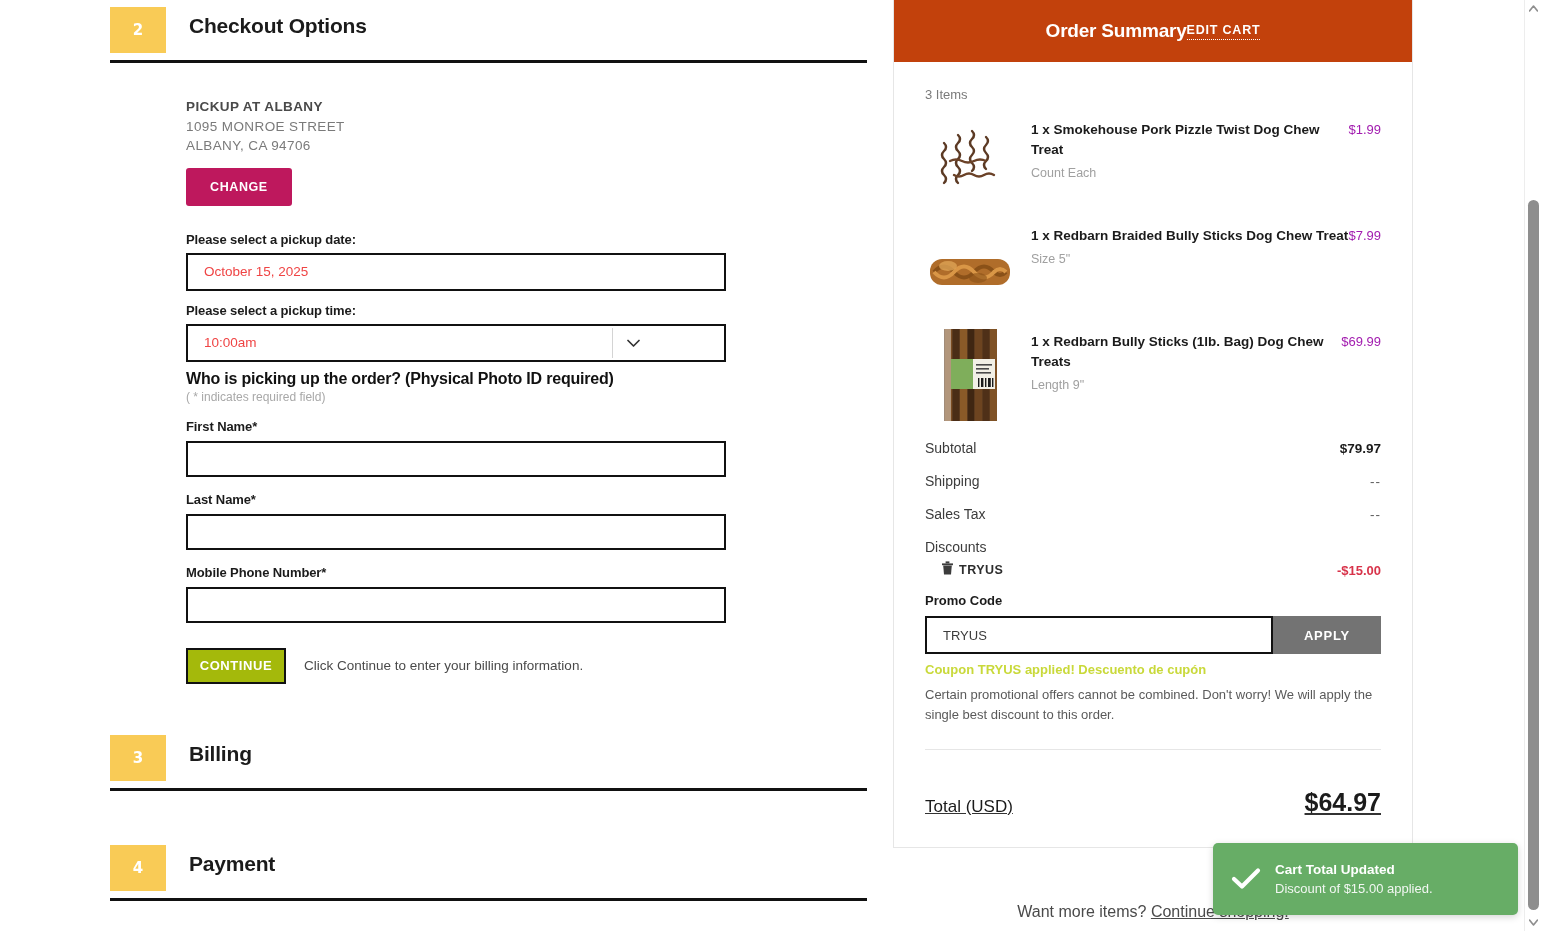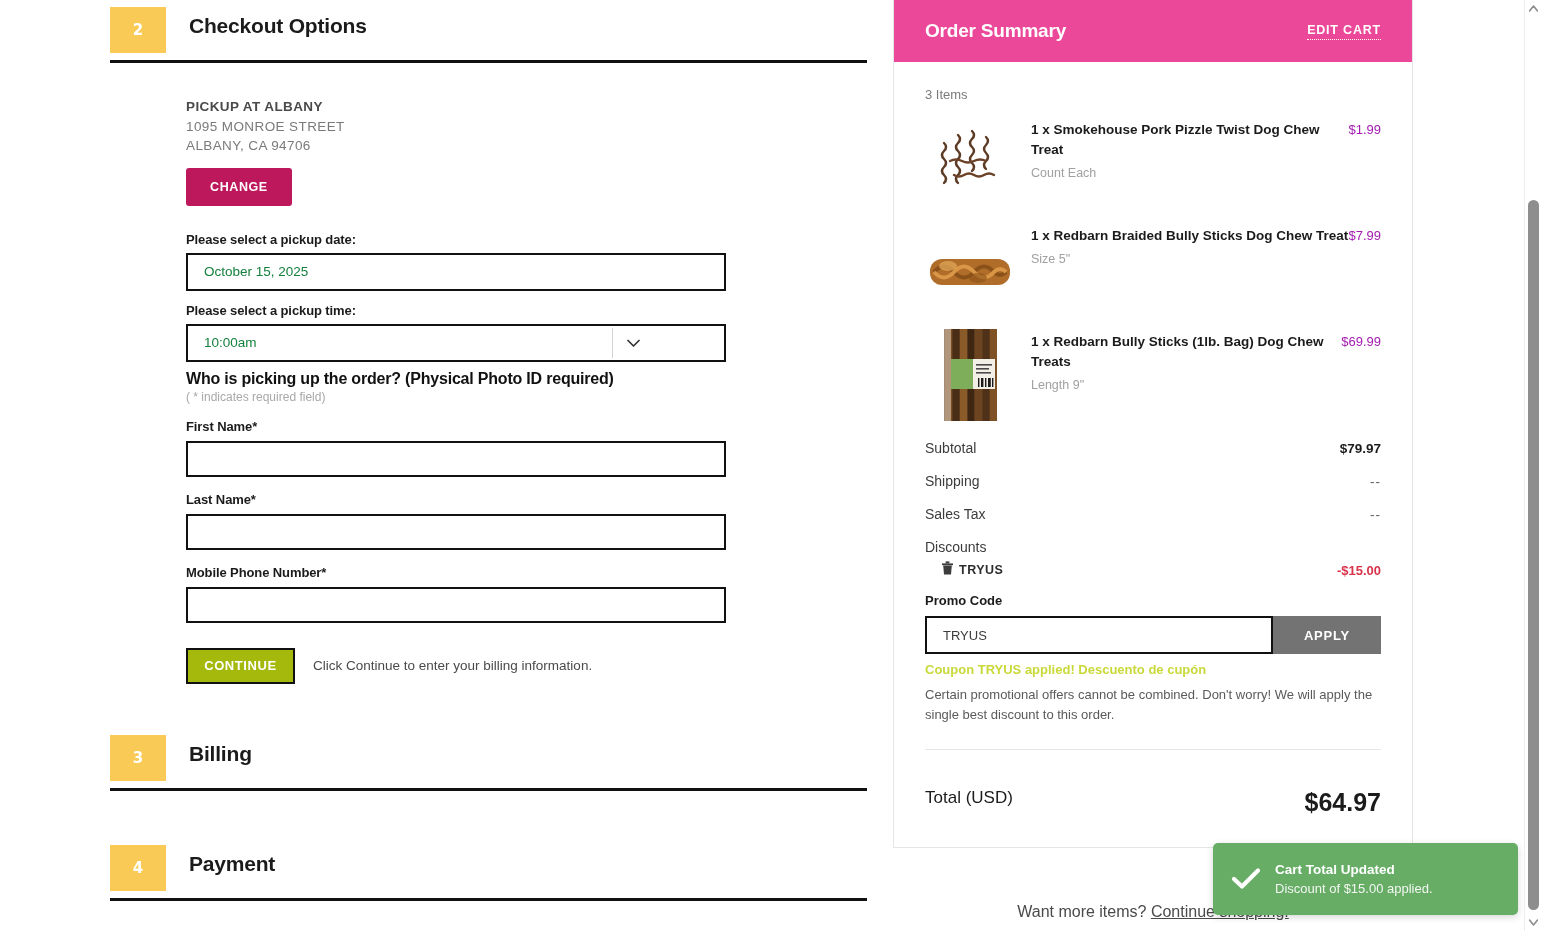--- a/index.html
+++ b/index.html
@@ -51,21 +51,21 @@
   }
 
   .field-label {
     font-size:13px; font-weight:700; color:#1b1b1b;
     margin-bottom:6px; letter-spacing:-0.1px;
   }
   .form-area { padding-left:76px; padding-top:26px; }
   .txt-input {
     width:540px; height:38px;
     border:2px solid #111111; background:#fff;
-    font-size:13.5px; color:#15803d;
+    font-size:13.5px; color:#ef4444;
     padding:0 16px;
     font-family:"Liberation Sans", sans-serif;
     display:flex; align-items:center;
     margin-bottom:12px;
   }
   .sel-wrap { position:relative; width:468px; margin-bottom:0; }
   .sel-wrap .txt-input { margin-bottom:0; }
   .sel-div {
     position:absolute; right:41px; top:4px; bottom:4px;
     width:1px; background:#d4d4d4;
@@ -83,35 +83,35 @@
   .blank-input {
     width:540px; height:36px;
     border:2px solid #111111; background:#fff;
   }
 
   .continue-row { margin-top:25px; display:flex; align-items:center; }
   .continue-btn {
     background:#a4b90b; color:#ffffff;
     border:2px solid #111111; cursor:pointer;
     font-size:13px; font-weight:700; letter-spacing:0.6px;
-    width:109px; height:36px;
+    width:100px; height:36px;
     font-family:"Liberation Sans", sans-serif;
   }
   .continue-note { margin-left:18px; font-size:13.5px; color:#4a4a4a; }
 
   
   .right-col {
     position:absolute; left:893px; top:0; width:520px;
     background:#ffffff;
     border:1px solid #e6e6e6;
     border-top:none;
   }
   .os-header {
-    background:#ec4899; height:62px;
-    display:flex; align-items:center; justify-content:space-between;
+    background:#c2410c; height:62px;
+    display:flex; align-items:center; justify-content:center;
     padding:0 31px;
   }
   .os-title { color:#ffffff; font-size:19px; font-weight:700; letter-spacing:-0.2px; }
   .os-edit {
     color:#ffffff; font-size:12.5px; font-weight:700; letter-spacing:0.8px;
     border-bottom:1.5px dotted #ffffff; padding-bottom:2px; cursor:pointer;
   }
   .os-body { padding:25px 31px 12px 31px; }
   .items-count { font-size:13px; color:#7a7a7a; margin-bottom:14px; }
 
@@ -150,22 +150,23 @@
     border:none; cursor:pointer;
     font-size:13px; font-weight:700; letter-spacing:0.8px;
     display:flex; align-items:center; justify-content:center;
     font-family:"Liberation Sans", sans-serif;
   }
   .promo-msg { font-size:13px; font-weight:700; color:#c9d93a; margin-top:8px; }
   .promo-note { font-size:13px; color:#5a5a5a; line-height:20px; margin-top:8px; }
 
   .os-divider { height:1px; background:#e6e6e6; margin-top:24px; }
   .total-row {
-    display:flex; justify-content:space-between; align-items:flex-start;
+    display:flex; justify-content:space-between; align-items:flex-end;
     padding:26px 31px 30px 31px;
+    text-decoration:underline;
   }
   .total-lbl { font-size:17px; color:#1b1b1b; }
   .total-val { font-size:25px; font-weight:700; color:#1b1b1b; }
 
   .want-more {
     position:absolute; left:893px; top:903px; width:520px;
     text-align:center; font-size:16px; color:#4a4a4a;
   }
   .want-more a { color:#4a4a4a; text-decoration:underline; cursor:pointer; }
 

